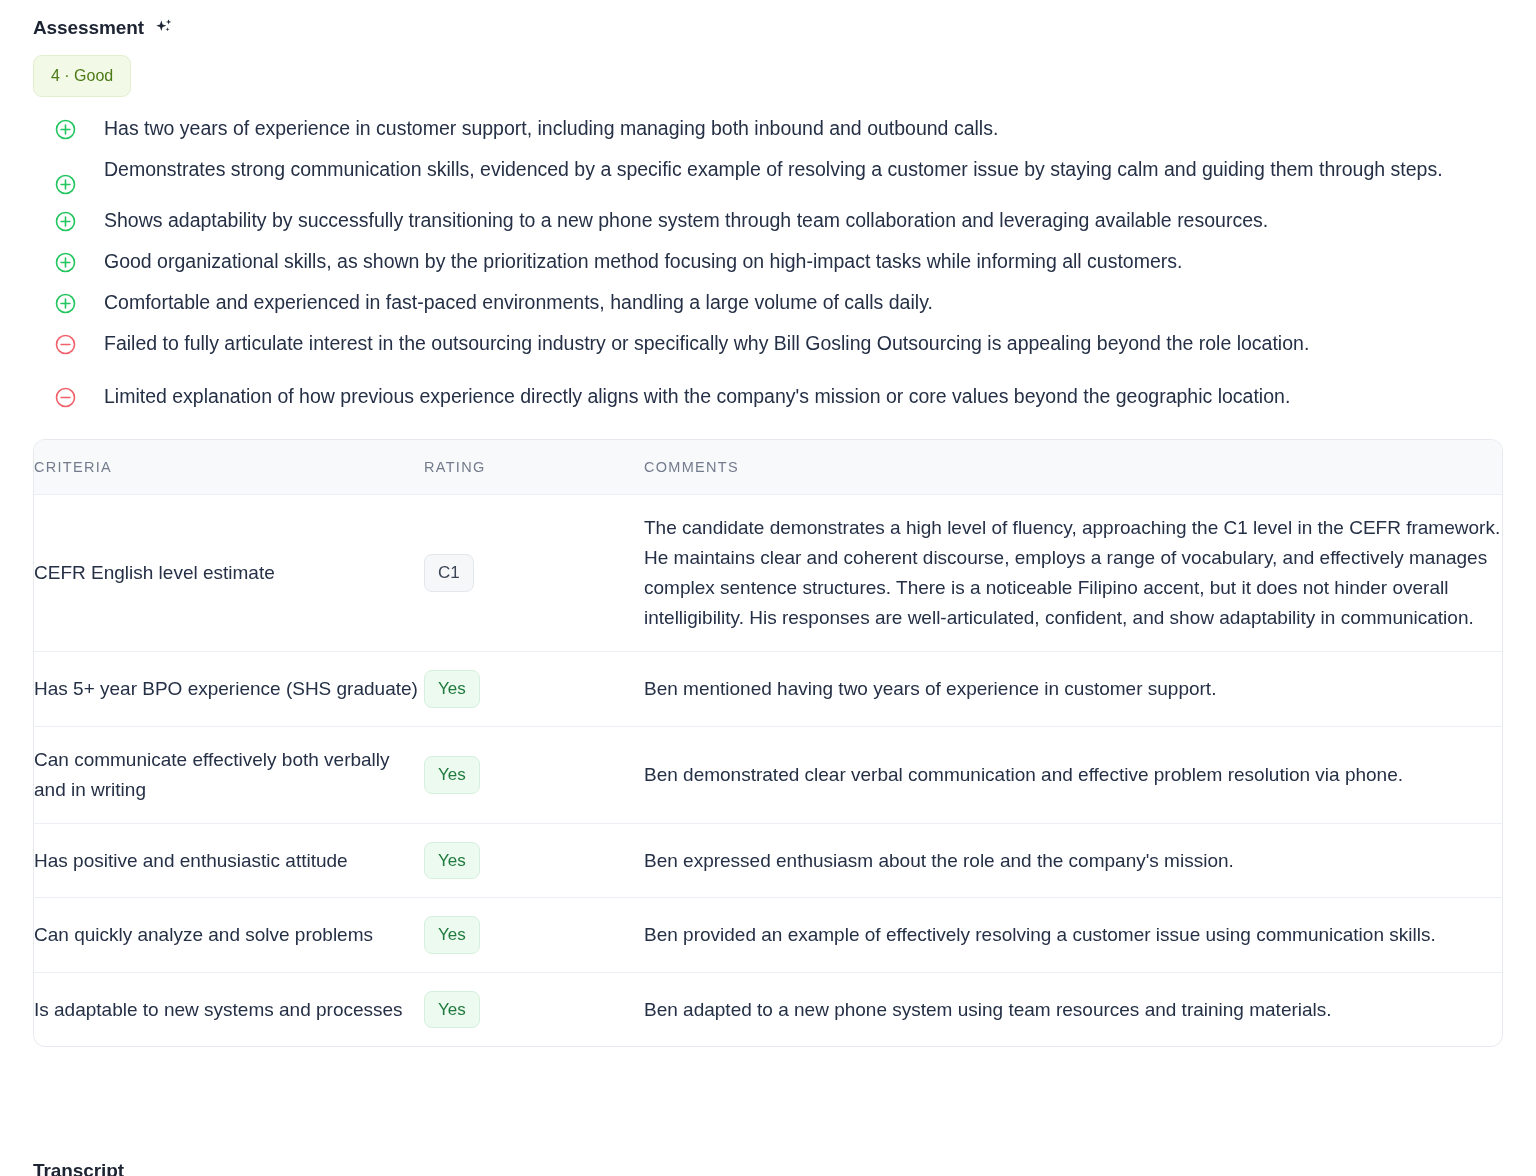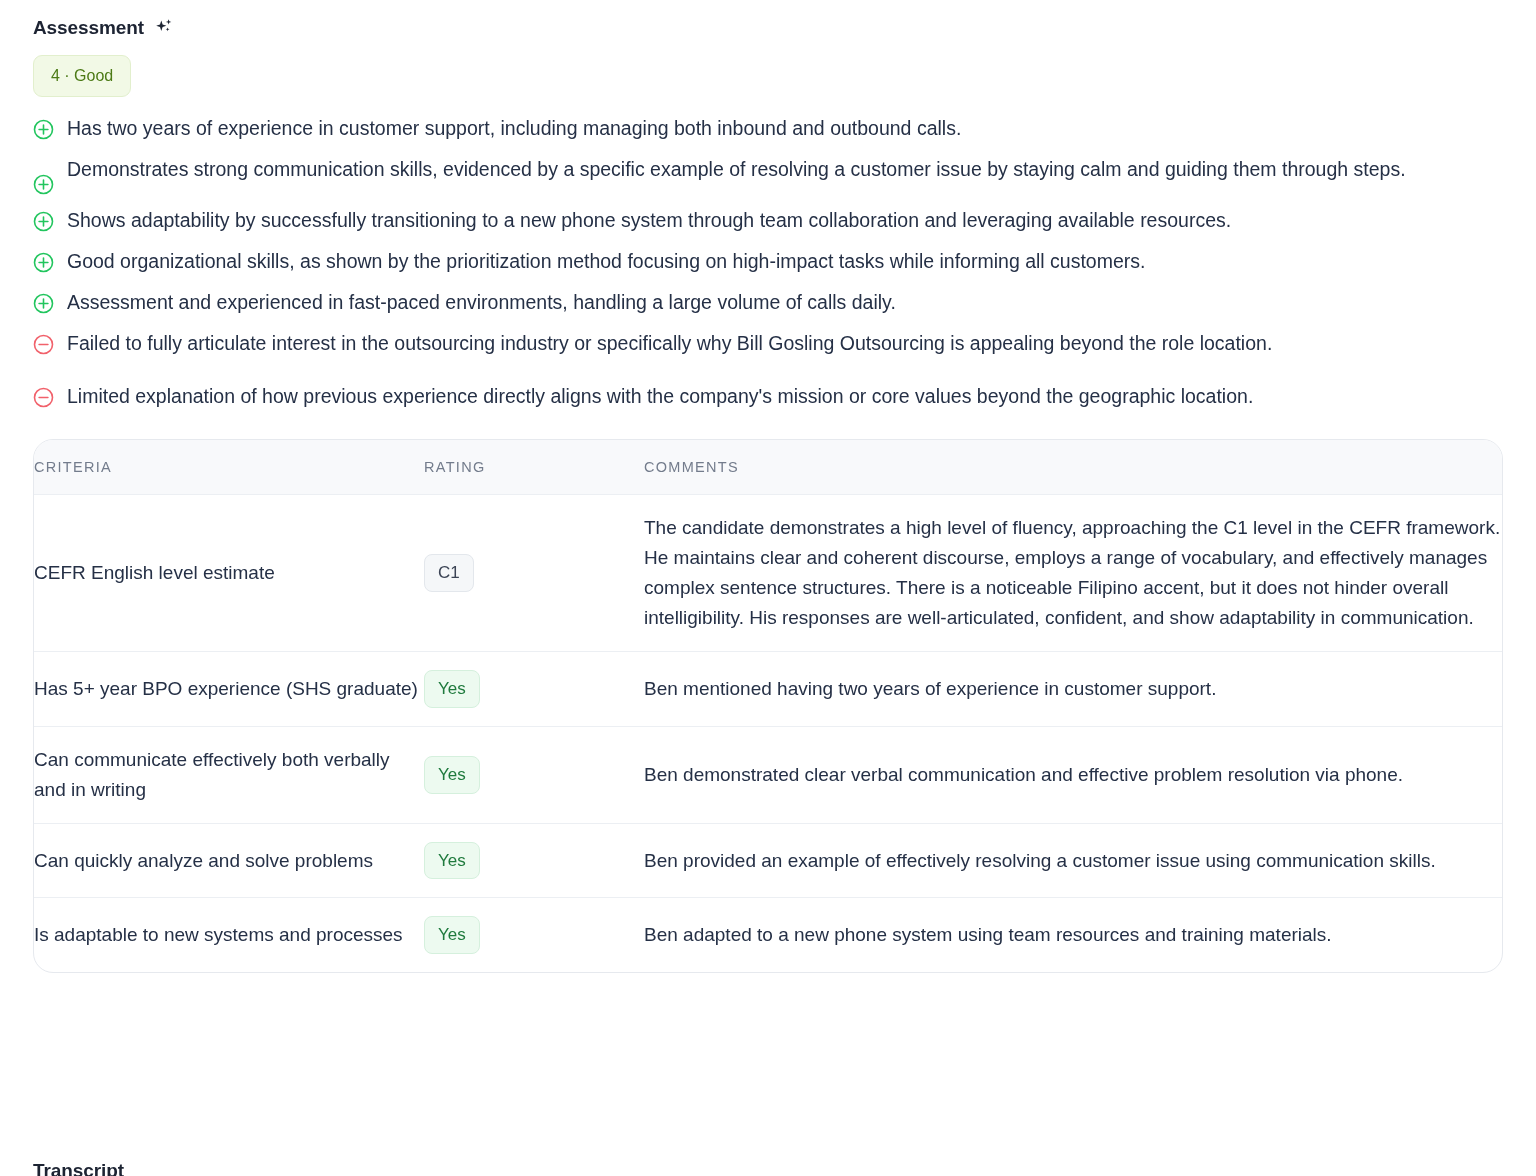--- a/index.html
+++ b/index.html
@@ -34,40 +34,41 @@
     border-radius: 9px;
     padding: 11px 17px;
     font-size: 16px;
     color: #4c7a16;
     line-height: 1.15;
   }
 
   
   .bullets { margin: 0; padding: 16px 0 0 0; }
   .bullet-row {
-    display: flex; align-items: flex-start; gap: 13px;
+    display: flex; align-items: flex-start; gap: 28px;
     padding: 0 40px 0 33px;
     margin-bottom: 10px;
+    margin-left: 22px;
   }
   .bullet-row.neg-first { margin-top: 22px; }
   .bullet-icon {
     flex: 0 0 auto; width: 21px; height: 21px; margin-top: 6px;
     display: inline-flex; align-items: center; justify-content: center;
   }
   .bullet-row.two-line .bullet-icon { margin-top: 20px; }
   .bullet-text {
     font-size: 19.5px; line-height: 31px; color: #253046;
     max-width: 1400px;
   }
 
   
   .table-card {
     margin: 27px 33px 0 33px;
     border: 1px solid #e6e9ee;
-    border-radius: 20px;
+    border-radius: 12px;
     overflow: hidden;
     background: #fff;
   }
   table.criteria-table { width: 100%; border-collapse: collapse; table-layout: fixed; }
   table.criteria-table thead th {
     background: #f8f9fb;
     text-align: left;
     font-size: 14.5px;
     font-weight: normal;
     letter-spacing: 1.3px;
@@ -179,21 +180,21 @@
       <span class="bullet-text">Good organizational skills, as shown by the prioritization method focusing on high-impact tasks while informing all customers.</span>
     </div>
 
     <div class="bullet-row">
       <span class="bullet-icon">
         <svg width="21" height="21" viewBox="0 0 21 21" aria-hidden="true">
           <circle cx="10.5" cy="10.5" r="9" fill="none" stroke="#22c55e" stroke-width="1.6"></circle>
           <path d="M10.5 6.1 V14.9 M6.1 10.5 H14.9" stroke="#22c55e" stroke-width="1.6" stroke-linecap="round"></path>
         </svg>
       </span>
-      <span class="bullet-text">Assessment and experienced in fast-paced environments, handling a large volume of calls daily.</span>
+      <span class="bullet-text">Comfortable and experienced in fast-paced environments, handling a large volume of calls daily.</span>
     </div>
 
     <div class="bullet-row">
       <span class="bullet-icon">
         <svg width="21" height="21" viewBox="0 0 21 21" aria-hidden="true">
           <circle cx="10.5" cy="10.5" r="9" fill="none" stroke="#f1616b" stroke-width="1.6"></circle>
           <path d="M6.1 10.5 H14.9" stroke="#f1616b" stroke-width="1.6" stroke-linecap="round"></path>
         </svg>
       </span>
       <span class="bullet-text">Failed to fully articulate interest in the outsourcing industry or specifically why Bill Gosling Outsourcing is appealing beyond the role location.</span>
@@ -239,20 +240,27 @@
         </tr>
 
         <tr>
           <td class="cell-criteria">Can communicate effectively both verbally and in writing</td>
           <td class="cell-rating">
             <span class="pill pill-yes">Yes</span>
           </td>
           <td class="cell-comments">Ben demonstrated clear verbal communication and effective problem resolution via phone.</td>
         </tr>
 
+        <tr>
+          <td class="cell-criteria">Has positive and enthusiastic attitude</td>
+          <td class="cell-rating">
+            <span class="pill pill-yes">Yes</span>
+          </td>
+          <td class="cell-comments">Ben expressed enthusiasm about the role and the company's mission.</td>
+        </tr>
 
         <tr>
           <td class="cell-criteria">Can quickly analyze and solve problems</td>
           <td class="cell-rating">
             <span class="pill pill-yes">Yes</span>
           </td>
           <td class="cell-comments">Ben provided an example of effectively resolving a customer issue using communication skills.</td>
         </tr>
 
         <tr>

